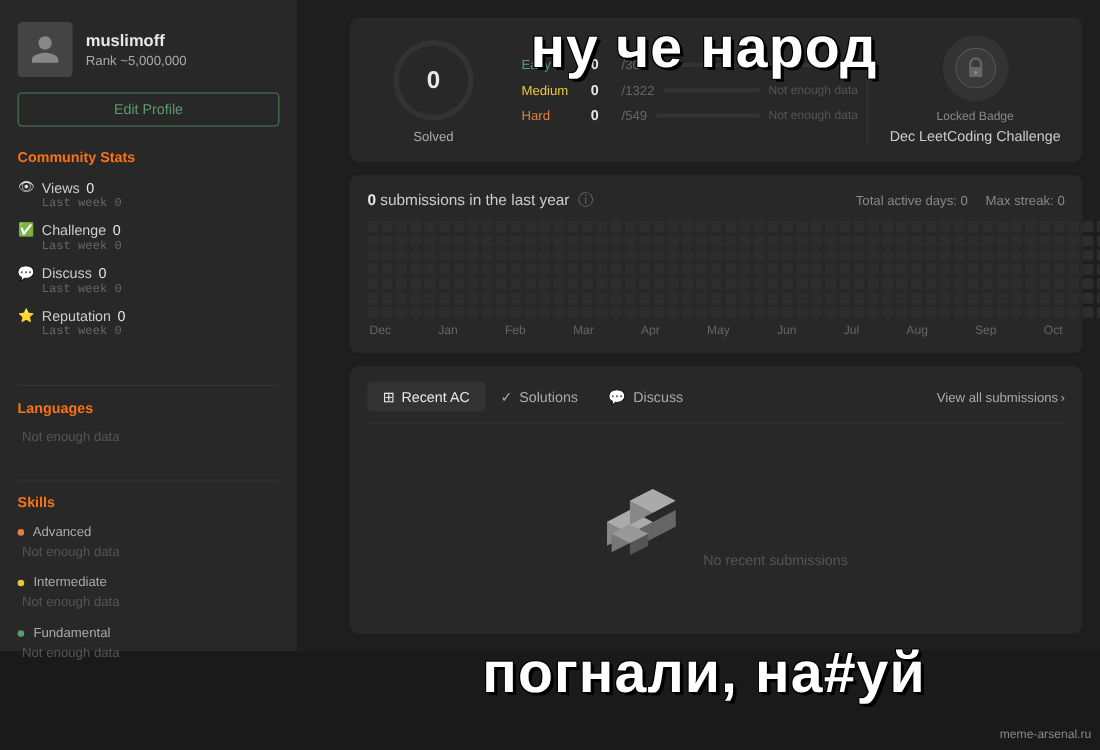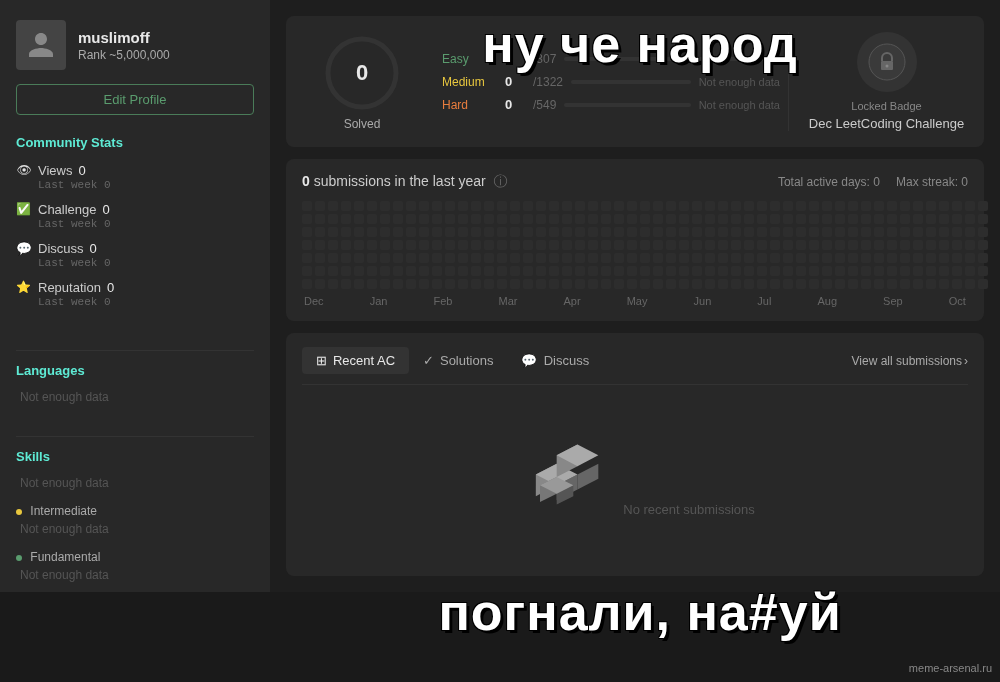--- a/index.html
+++ b/index.html
@@ -11,20 +11,21 @@
       height: 682px;
       overflow: hidden;
       position: relative;
     }
 
     .main-container {
       display: flex;
       width: 1000px;
       height: 592px;
       background: #1e1e1e;
+      gap: 32px;
     }
 
     
     .sidebar {
       width: 270px;
       min-width: 270px;
       background: #282828;
       padding: 20px 16px;
       display: flex;
       flex-direction: column;
@@ -82,21 +83,21 @@
       color: #5a9c6e;
       font-size: 13px;
       text-align: center;
       cursor: pointer;
       margin-bottom: 20px;
     }
 
     .section-title {
       font-size: 13px;
       font-weight: 600;
-      color: #5eead4;
+      color: #f97316;
       margin-bottom: 12px;
     }
 
     .community-stats {
       margin-bottom: 20px;
     }
 
     .stat-item {
       display: flex;
       flex-direction: column;
@@ -575,20 +576,24 @@
       <div class="section-title">Languages</div>
       <div class="no-data">Not enough data</div>
     </div>
 
     <hr class="divider">
 
     <div class="skills-section">
       <div class="section-title">Skills</div>
 
       <div class="skill-level">
+        <div class="skill-level-title">
+          <span class="skill-dot"></span>
+          <span>Advanced</span>
+        </div>
         <div class="no-data">Not enough data</div>
       </div>
 
       <div class="skill-level">
         <div class="skill-level-title">
           <span class="skill-dot intermediate"></span>
           <span>Intermediate</span>
         </div>
         <div class="no-data">Not enough data</div>
       </div>

